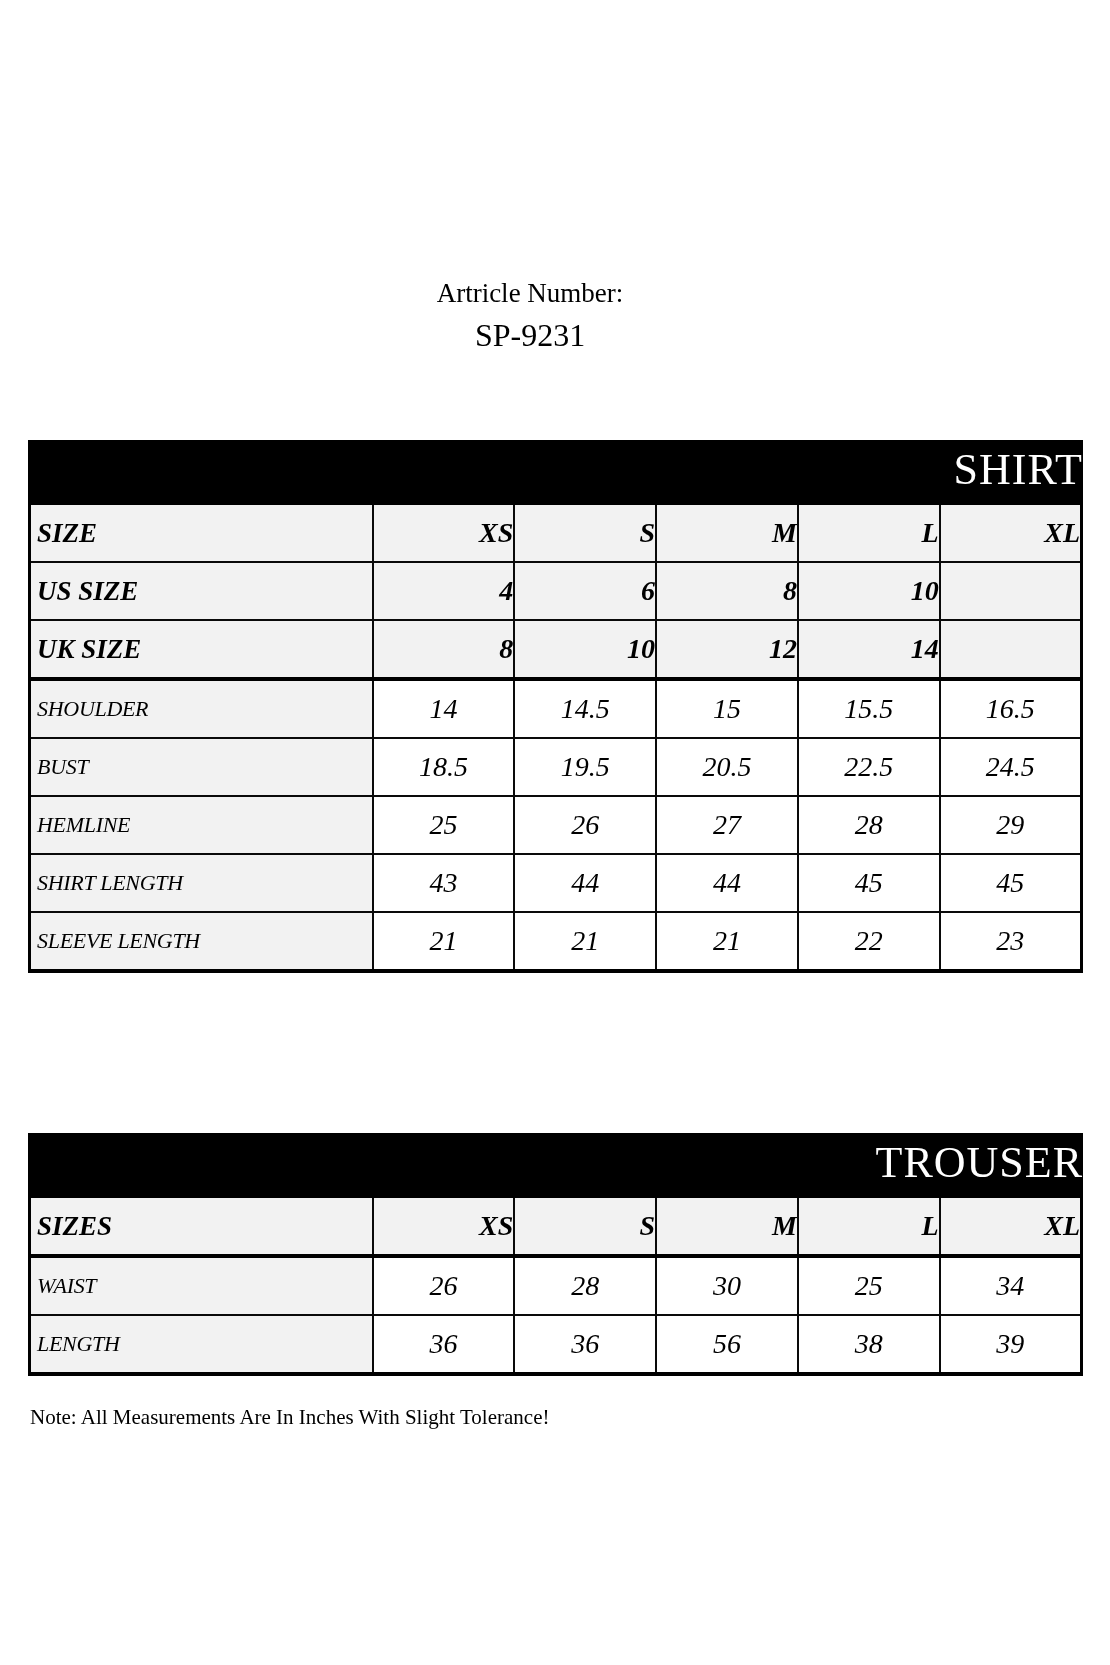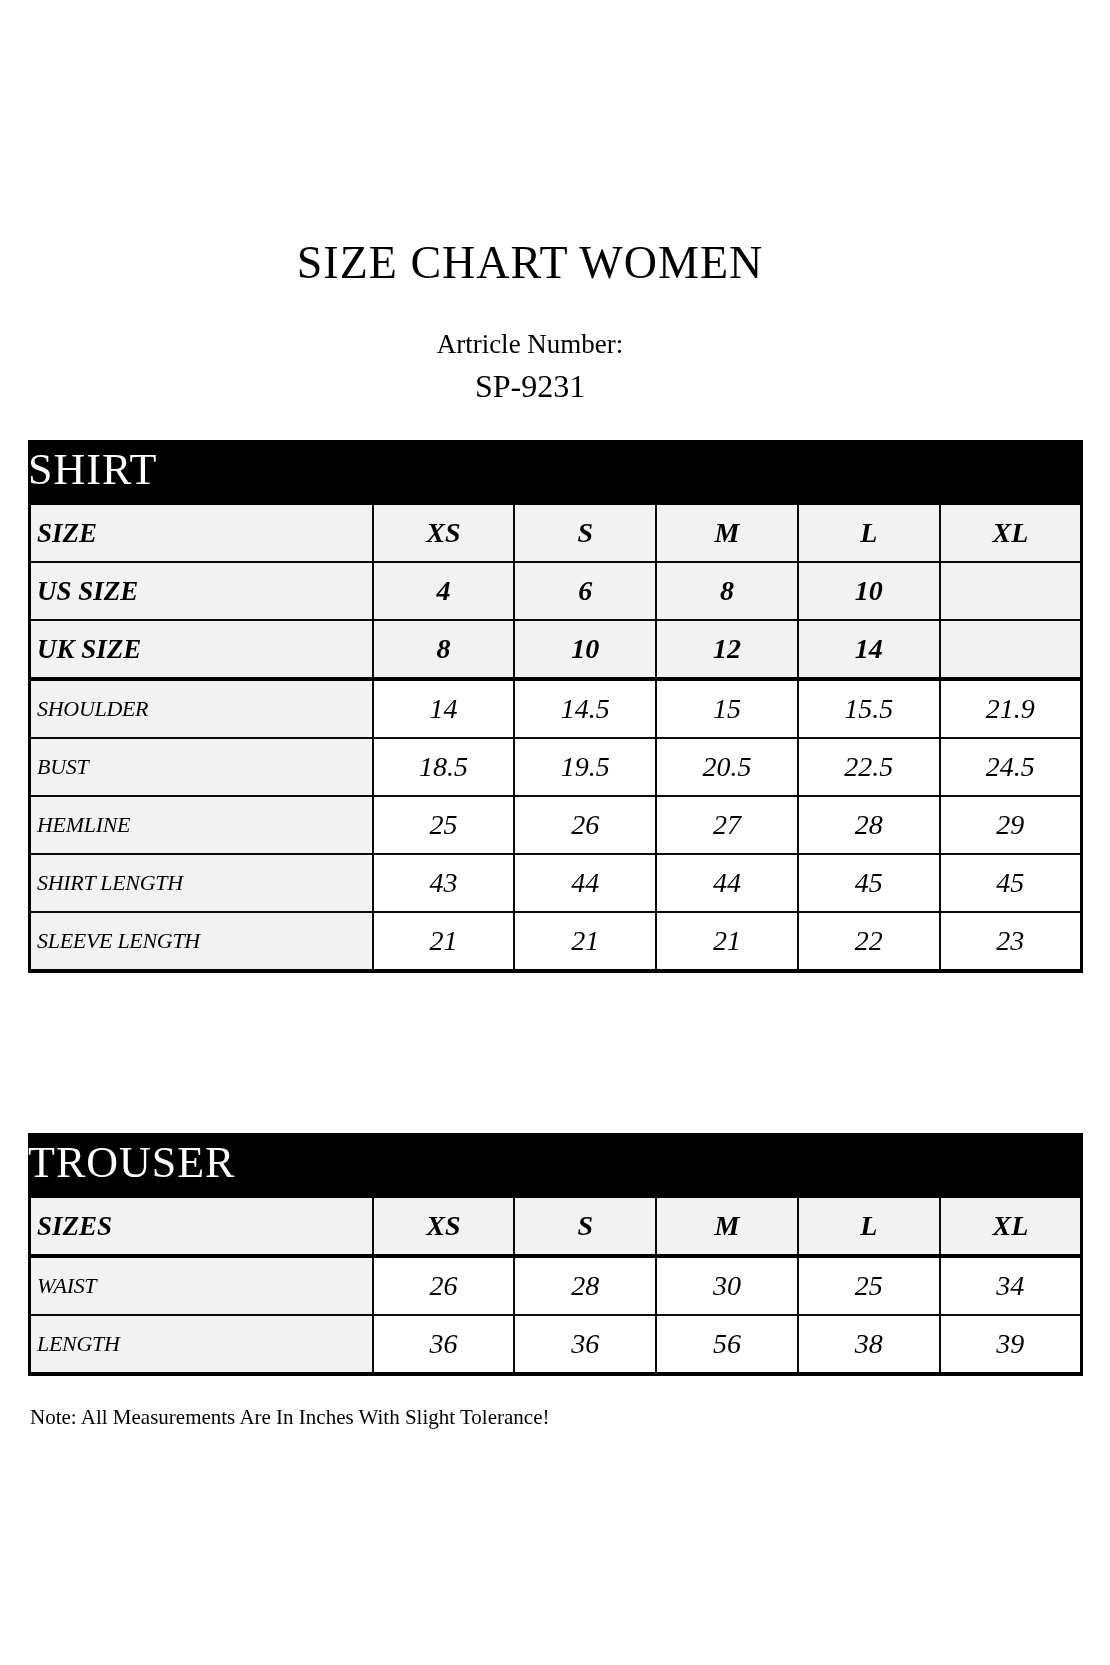--- a/index.html
+++ b/index.html
@@ -49,21 +49,21 @@
     left: 28px;
     width: 1055px;
   }
   #shirt-wrap   { top: 440px; }
   #trouser-wrap { top: 1133px; }
 
   .table-title-bar {
     height: 62px;
     background: #000000;
     color: #ffffff;
-    text-align: left;
+    text-align: right;
     font-size: 44px;
     line-height: 60px;
     letter-spacing: 1px;
   }
 
   table.size-table {
     border-collapse: collapse;
     table-layout: fixed;
     width: 1055px;
     border: 3px solid #000000;
@@ -84,41 +84,40 @@
     white-space: nowrap;
   }
   table.size-table td.label-cell {
     text-align: left;
     padding-left: 6px;
     background: #f2f2f2;
     font-size: 22px;
     letter-spacing: -0.3px;
   }
   tr.shaded-row td { background: #f2f2f2; }
-  tr.bold-row td { font-weight: 700; }
+  tr.bold-row td { font-weight: 700; text-align: right; }
   tr.bold-row td.label-cell {
     font-size: 27px;
     letter-spacing: 0;
   }
   tr.section-end td { border-bottom: 4px solid #000000; }
 
   
   .note {
     position: absolute;
     left: 30px;
     top: 1405px;
     font-size: 21px;
     line-height: 1.2;
   }
 </style>
 </head>
 <body>
 
 <div class="page-header">
-  <h1 class="page-title">SIZE CHART WOMEN</h1>
   <p class="article-label">Artricle Number:</p>
   <p class="article-number">SP-9231</p>
 </div>
 
 <div class="size-table-wrap" id="shirt-wrap">
   <div class="table-title-bar">SHIRT</div>
   <table class="size-table">
     <colgroup>
       <col class="label-col">
       <col>
@@ -151,21 +150,21 @@
           <td class="value-cell">12</td>
           <td class="value-cell">14</td>
           <td class="value-cell"></td>
         </tr>
         <tr>
           <td class="label-cell">SHOULDER</td>
           <td class="value-cell">14</td>
           <td class="value-cell">14.5</td>
           <td class="value-cell">15</td>
           <td class="value-cell">15.5</td>
-          <td class="value-cell">21.9</td>
+          <td class="value-cell">16.5</td>
         </tr>
         <tr>
           <td class="label-cell">BUST</td>
           <td class="value-cell">18.5</td>
           <td class="value-cell">19.5</td>
           <td class="value-cell">20.5</td>
           <td class="value-cell">22.5</td>
           <td class="value-cell">24.5</td>
         </tr>
         <tr>

